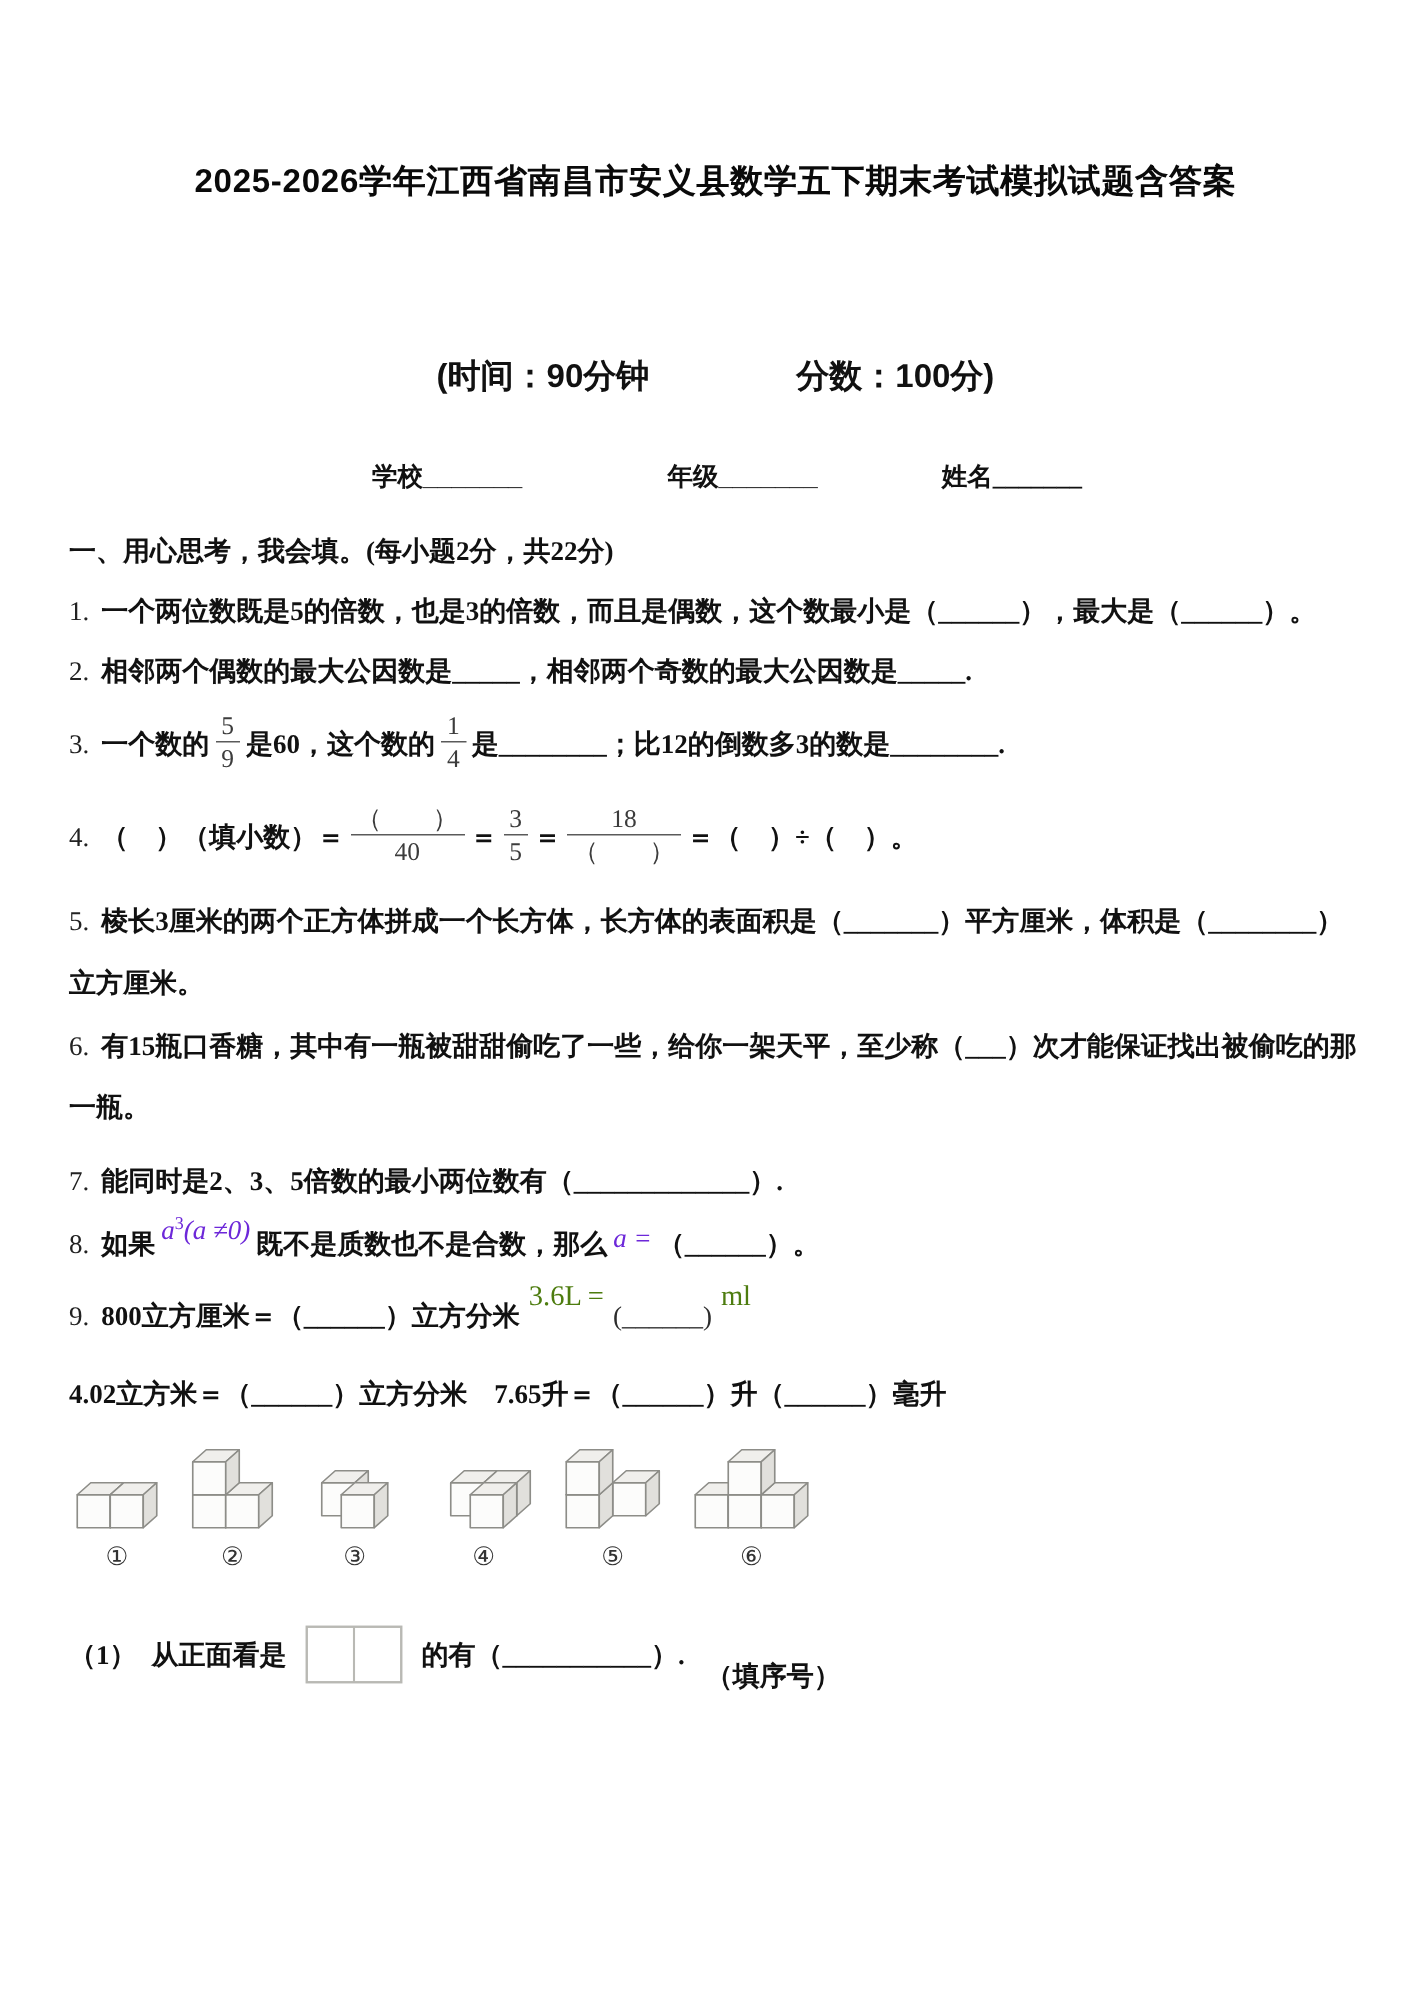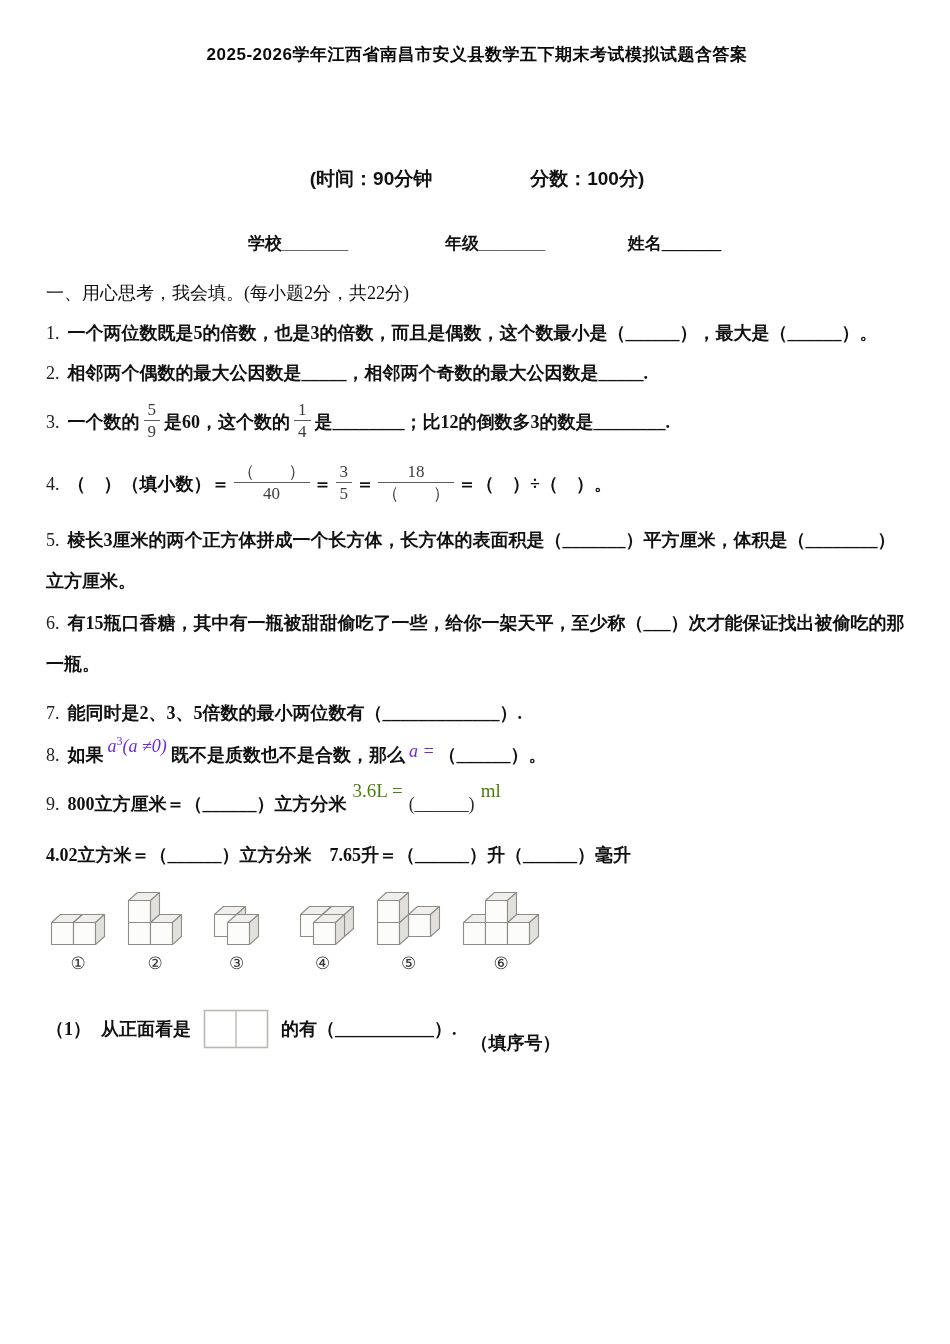--- a/index.html
+++ b/index.html
@@ -10,53 +10,53 @@
   }
   .page {
     position: relative;
     width: 950px; height: 1344px;
     box-sizing: border-box;
     padding: 0 42px 0 46px;
     font-family: "Liberation Serif", serif;
     color: #111111;
   }
   .title {
-    padding-top: 43px;
+    padding-top: 106px;
     text-align: center;
     font-family: "Liberation Sans", sans-serif;
-    font-size: 17px;
+    font-size: 22px;
     font-weight: 700;
     letter-spacing: 0.5px;
     color: #0a0a0a;
   }
   .meta-line {
     margin-top: 100px;
     display: flex;
     justify-content: center;
     gap: 98px;
     font-family: "Liberation Sans", sans-serif;
-    font-size: 19px;
+    font-size: 22px;
     font-weight: 700;
   }
   .fields-line {
     margin-top: 40px;
     font-family: "Liberation Sans", sans-serif;
     font-size: 17px;
     font-weight: 700;
     white-space: nowrap;
   }
   .fields-line .field { display: inline-block; }
   .field-school { margin-left: 202px; }
   .field-grade  { margin-left: 92px; }
   .field-name   { margin-left: 78px; font-family: Liberation Serif, serif; }
 
   .sec-head {
     margin-top: 26px;
     font-size: 18px;
-    font-weight: 400;
+    font-weight: 700;
   }
   .q {
     margin-top: 16px;
     font-size: 18px;
     font-weight: 700;
     line-height: 1.35;
   }
   .qno {
     font-family: "Liberation Serif", serif;
     font-weight: 400;

